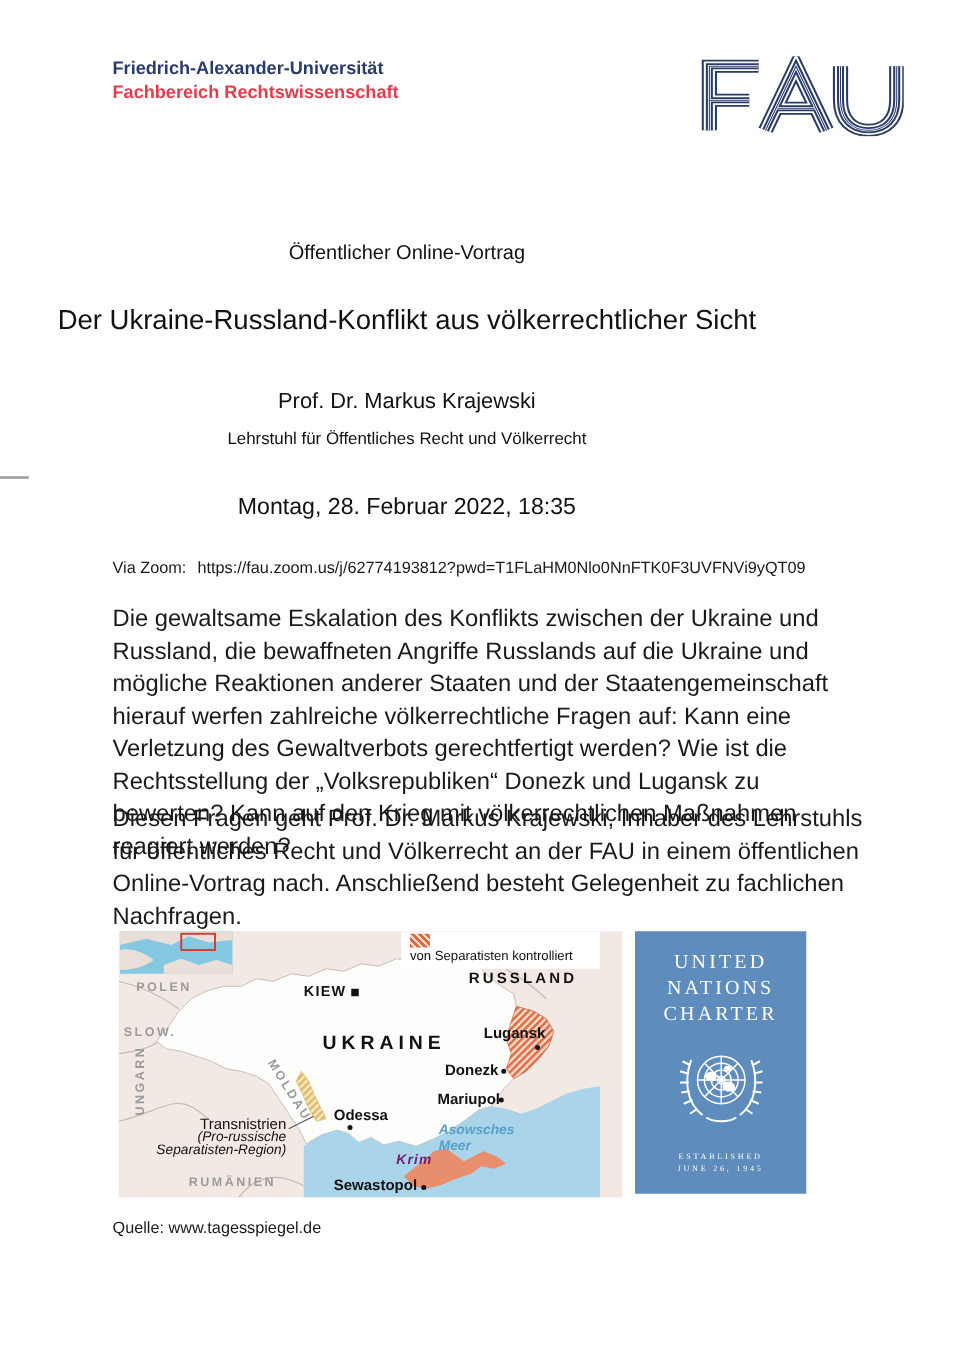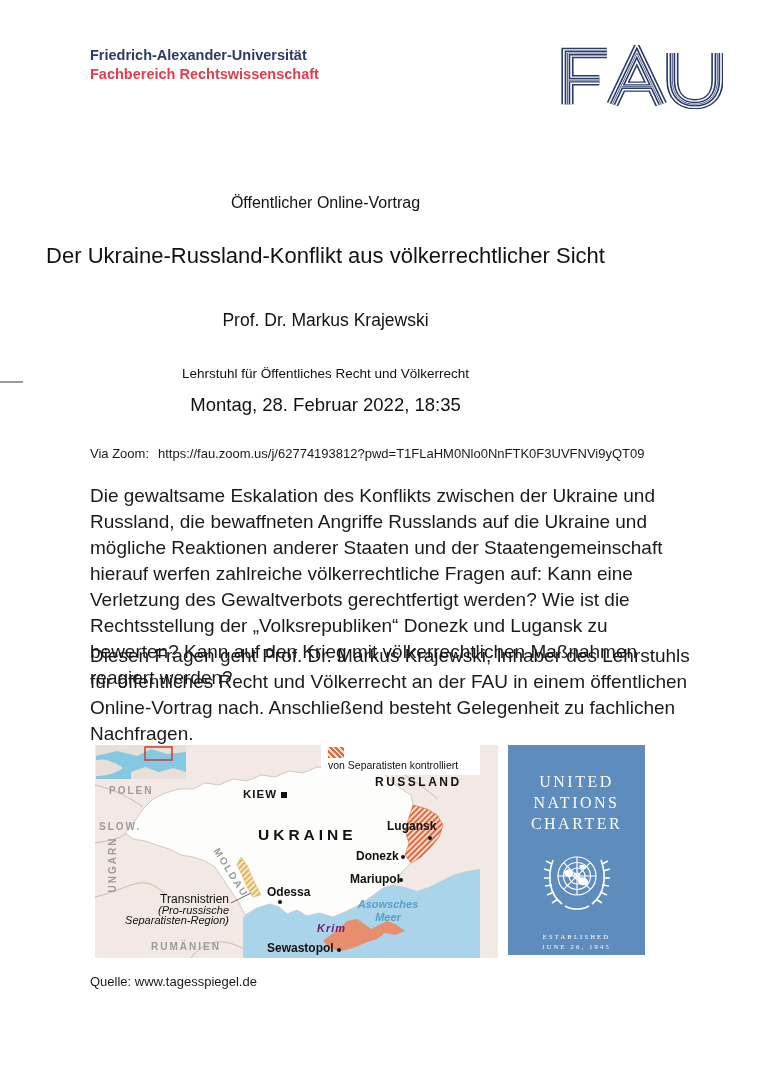--- a/index.html
+++ b/index.html
@@ -10,21 +10,21 @@
   
   .org-block{position:absolute;left:90px;top:46px;font-weight:bold;font-size:14.5px;line-height:19px;}
   .org-line1{color:#2a3b69;}
   .org-line2{color:#e23c4d;}
   .fau-logo{position:absolute;left:545px;top:45px;width:178px;height:64px;}
   
   .center-line{position:absolute;left:0;width:651px;text-align:center;color:#111;}
   .kicker{top:194px;font-size:16px;}
   .title{top:243px;font-size:22px;}
   .speaker{top:310px;font-size:17.5px;}
-  .chair{top:343px;font-size:13.5px;margin-top:23px;}
+  .chair{top:343px;font-size:13.5px;}
   .datetime{top:394px;font-size:18.5px;}
   
   .zoomline{position:absolute;left:90px;top:446px;font-size:13px;}
   .zoomline .url{margin-left:9px;color:#1a1a1a;text-decoration:none;}
   .para{position:absolute;left:90px;width:600px;font-size:19px;line-height:26px;text-align:left;}
   .para1{top:483px;}
   .para2{top:643px;}
   
   .fold-mark{position:absolute;left:0;top:381px;width:23px;height:2px;background:#9a9a9a;}
   
@@ -46,27 +46,27 @@
   .lbl-donezk{left:261px;top:104px;}
   .lbl-mariupol{left:255px;top:127px;}
   .lbl-odessa{left:172px;top:140px;}
   .lbl-sewastopol{left:172px;top:196px;}
   .dot{position:absolute;width:4px;height:4px;border-radius:50%;background:#111;}
   .legend-label{left:233px;top:14px;font-size:10.5px;color:#111;}
   .legend-swatch{position:absolute;left:233px;top:2px;width:16px;height:11px;
      background:repeating-linear-gradient(45deg,#dd6a43 0 2px,#f8ddcd 2px 4px);}
   .lbl-transnistrien{left:18px;top:149px;width:116px;text-align:right;font-size:12px;color:#111;line-height:11px;white-space:normal;}
   .lbl-transnistrien .sub{font-style:italic;font-size:11px;line-height:10px;}
-  .lbl-asow{left:256px;top:153px;width:74px;text-align:center;color:#57a0c9;font-style:italic;font-weight:bold;font-size:11px;line-height:13px;white-space:normal;}
+  .lbl-asow{left:256px;top:153px;width:74px;color:#57a0c9;font-style:italic;font-weight:bold;font-size:11px;line-height:13px;white-space:normal;}
   .lbl-krim{left:222px;top:177px;color:#701a75;font-style:italic;font-weight:bold;font-size:11px;letter-spacing:1px;}
   
   .charter{position:absolute;left:508px;top:745px;width:137px;height:210px;background:#5d8cbd;
      text-align:center;color:#fff;font-family:"Liberation Serif",serif;}
   .charter .t{font-size:16px;letter-spacing:2.5px;line-height:21px;}
-  .charter .t-wrap{padding-top:26px;}
+  .charter .t-wrap{padding-top:14px;}
   .charter .emblem{margin-top:4px;}
   .charter .est{margin-top:6px;font-size:6.5px;letter-spacing:2.2px;line-height:10px;}
   
   .source{position:absolute;left:90px;top:974px;font-size:13px;}
 </style>
 </head>
 <body>
 
 <div class="page">
 

